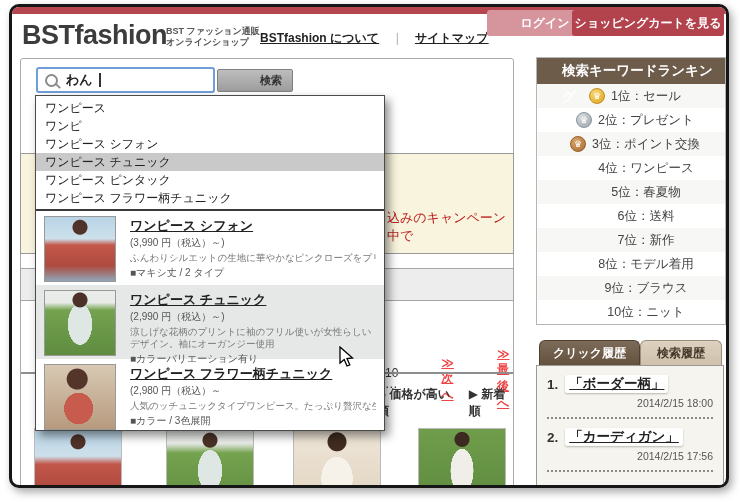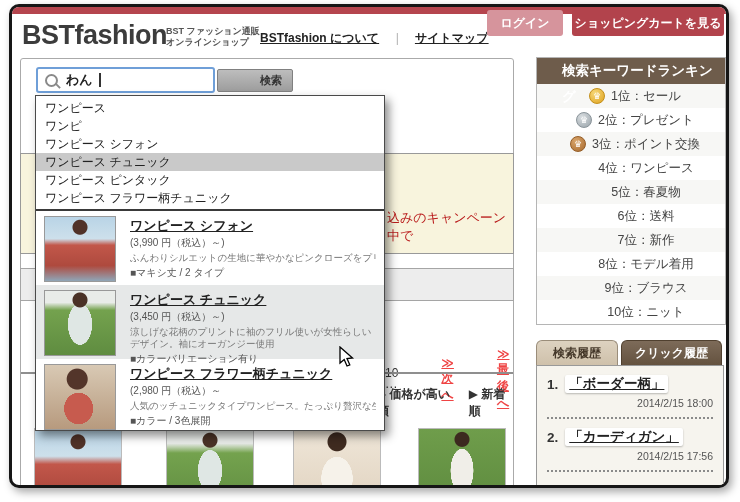--- a/index.html
+++ b/index.html
@@ -7,21 +7,21 @@
   .frame{position:absolute;left:9px;top:4px;width:714px;height:478px;border:3px solid #161616;border-radius:10px;
          background:#fff;box-shadow:3px 4px 9px rgba(0,0,0,.35);overflow:hidden;}
   
   .topbar{position:absolute;left:0;top:0;width:100%;height:7px;background:#b5454e;}
   .logo{position:absolute;left:10px;top:13px;font-size:27px;font-weight:bold;color:#3c3c3c;letter-spacing:-.5px;}
   .tagline{position:absolute;left:154px;top:19px;font-size:9px;font-weight:bold;color:#555;line-height:11px;}
   .hdr-nav{position:absolute;left:248px;top:23px;display:flex;gap:12px;align-items:center;}
   .hdr-link{font-size:12px;font-weight:bold;color:#222;text-decoration:underline;cursor:pointer;text-align:center;}
   .hdr-sep{color:#999;font-size:12px;}
   .btn{display:flex;align-items:center;justify-content:center;color:#fff;font-weight:bold;font-size:12px;border-radius:3px;cursor:pointer;}
-  .btn-login{position:absolute;left:475px;top:3px;width:76px;height:26px;background:#d6949c;}
+  .btn-login{position:absolute;left:475px;top:3px;width:76px;height:26px;background:#d6949c;padding-left:20px;}
   .btn-cart{position:absolute;left:560px;top:3px;width:152px;height:26px;background:#b2434c;}
   
   .main-box{position:absolute;left:8px;top:51px;width:492px;height:430px;border:1px solid #aaa;border-radius:3px;background:#fff;}
   .search-input{position:absolute;left:15px;top:8px;width:168px;height:22px;border:2px solid #6f9fd8;border-radius:3px;
                 background:#fff;display:flex;align-items:center;padding-left:7px;cursor:text;}
   .mag{width:9px;height:9px;border:2px solid #8a8a8a;border-radius:50%;position:relative;margin-right:8px;}
   .mag::after{content:"";position:absolute;width:6px;height:2px;background:#8a8a8a;transform:rotate(45deg);right:-5px;bottom:-2px;}
   .query{font-size:13px;font-weight:bold;color:#222;}
   .caret{display:inline-block;width:2px;height:14px;background:#333;margin-left:6px;}
   .btn-search{position:absolute;left:196px;top:10px;width:42px;height:21px;background:linear-gradient(#bdbdbd,#9d9d9d);
@@ -187,22 +187,22 @@
           </div>
         <div class="rank-row">
             <span class="mspacer"></span>
             <span>10位：ニット</span>
           </div>
       </div>
     </div>
 
     <div class="history">
       <div class="tabs">
+        <div class="tab tab-inactive">クリック履歴</div>
         <div class="tab tab-active">検索履歴</div>
-        <div class="tab tab-inactive">クリック履歴</div>
       </div>
       <div class="hist-panel">
         <div>
           <div class="hist-line">
             <span class="hist-num">1.</span>
             <span class="hist-kw">「ボーダー柄」</span>
           </div>
           <div class="hist-time">2014/2/15 18:00</div>
         </div>
         <div class="dotted"></div>
@@ -234,21 +234,21 @@
           <div class="pprice">(3,990 円（税込）～)</div>
           <div class="pdesc one-line">ふんわりシルエットの生地に華やかなピンクローズをプリント</div>
           <div class="pattr">■マキシ丈 / 2 タイプ</div>
         </div>
       </div>
 
       <div class="prod sel">
         <div class="pimg g-grass-tunic"></div>
         <div class="pinfo">
           <span class="ptitle">ワンピース チュニック</span>
-          <div class="pprice">(3,450 円（税込）～)</div>
+          <div class="pprice">(2,990 円（税込）～)</div>
           <div class="pdesc">涼しげな花柄のプリントに袖のフリル使いが女性らしいデザイン。袖にオーガンジー使用</div>
           <div class="pattr">■カラーバリエーション有り</div>
         </div>
       </div>
 
       <div class="prod">
         <div class="pimg g-indoor"></div>
         <div class="pinfo">
           <span class="ptitle">ワンピース フラワー柄チュニック</span>
           <div class="pprice">(2,980 円（税込）～</div>

